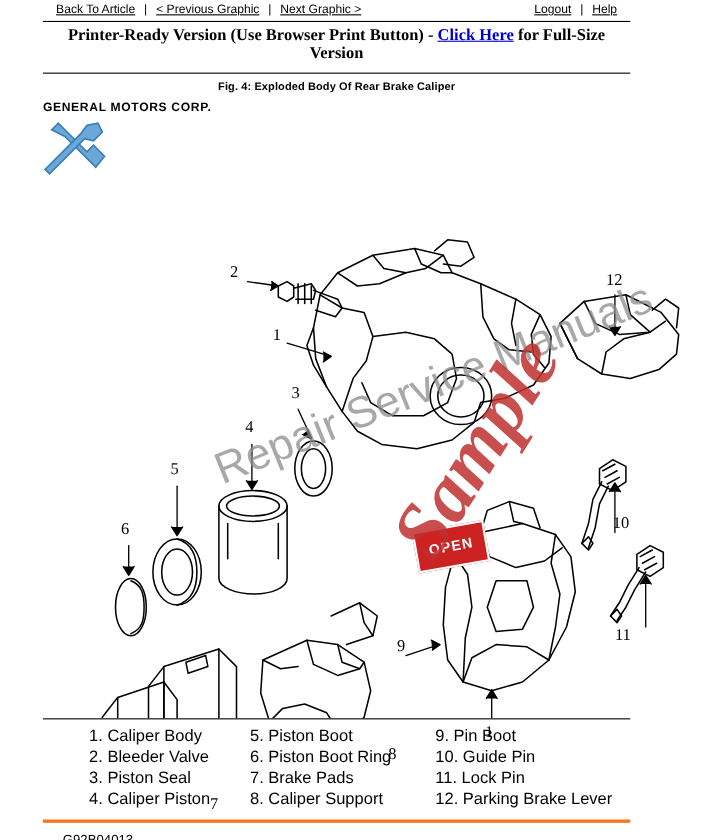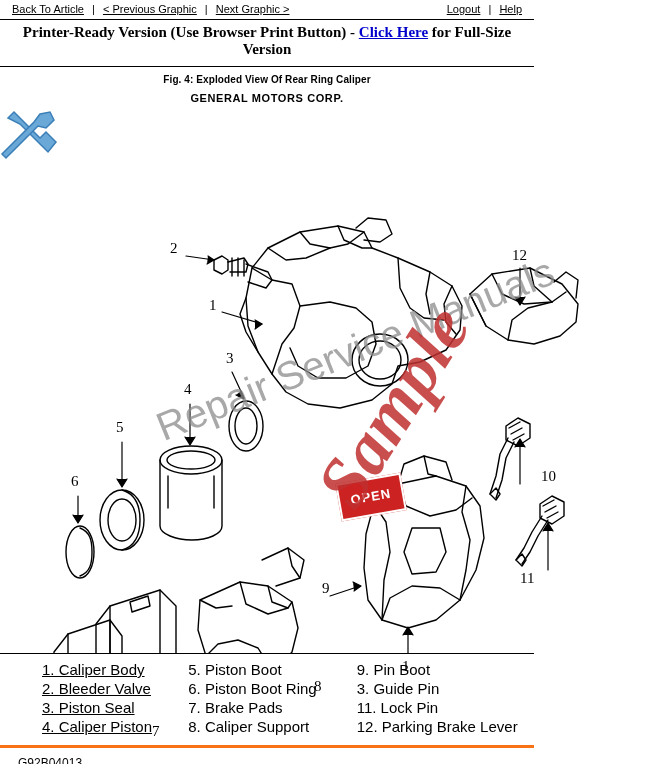--- a/index.html
+++ b/index.html
@@ -12,20 +12,21 @@
     background: #ffffff;
     font-family: "Liberation Serif", serif;
     color: #000;
     overflow: hidden;
   }
   .page {
     position: relative;
     width: 534px;
     height: 764px;
     box-sizing: border-box;
+    margin-left: 39px;
   }
 
   
   .navbar {
     position: relative;
     height: 20px;
     border-bottom: 1px solid #000;
     font-family: "Liberation Sans", sans-serif;
     font-size: 11px;
     padding: 4px 10px 0 10px;
@@ -72,21 +73,21 @@
   
   .fig-caption {
     text-align: center;
     font-family: "Liberation Sans", sans-serif;
     font-weight: bold;
     font-size: 10px;
     padding-top: 7px;
     letter-spacing: 0.1px;
   }
   .fig-company {
-    text-align: center;
+    text-align: left;
     font-family: "Liberation Sans", sans-serif;
     font-weight: bold;
     font-size: 11px;
     padding-top: 7px;
     letter-spacing: 0.6px;
   }
 
   
   .drawing {
     position: relative;
@@ -179,21 +180,21 @@
   .legend-cols {
     display: flex;
     justify-content: flex-start;
     padding-left: 42px;
   }
   .legend-col {
     font-family: "Liberation Sans", sans-serif;
     font-size: 15px;
     line-height: 19px;
   }
-  .legend-col.c1 { width: 165px; text-decoration: underline; }
+  .legend-col.c1 { width: 165px; }
   .legend-col.c2 { width: 190px; }
   .legend-col.c3 { width: 200px; }
   .legend-col div {
     white-space: nowrap;
   }
 
   
   .footer {
     border-top: 3px solid #f97316;
     height: 34px;
@@ -220,21 +221,21 @@
       <span class="nav-link">Logout</span>
       <span class="nav-sep">|</span>
       <span class="nav-link">Help</span>
     </span>
   </div>
 
   <div class="printer-bar">
     <span>Printer-Ready Version (Use Browser Print Button) - </span><span class="click-here">Click Here</span><span> for Full-Size Version</span>
   </div>
 
-  <div class="fig-caption">Fig. 4: Exploded View Of Rear Ring Caliper</div>
+  <div class="fig-caption">Fig. 4: Exploded Body Of Rear Brake Caliper</div>
   <div class="fig-company">GENERAL MOTORS CORP.</div>
 
   <div class="drawing">
 
     <svg width="650" height="545" viewBox="0 0 650 545">
       <g fill="none" stroke="#000" stroke-width="1.4" stroke-linejoin="round" stroke-linecap="round">
 
         <path d="M246 190 L252 160 L268 140 L300 124 L338 118 L364 124 L372 140
                  L398 150 L430 164 L452 178 L462 198 L460 222 L446 242 L420 254
                  L398 258 L392 276 L372 292 L340 300 L308 296 L286 284 L272 266
@@ -369,21 +370,21 @@
 
     <div class="callout" style="left:170px; top:132px;">2</div>
     <div class="callout" style="left:209px; top:189px;">1</div>
     <div class="callout" style="left:226px; top:242px;">3</div>
     <div class="callout" style="left:184px; top:273px;">4</div>
     <div class="callout" style="left:116px; top:311px;">5</div>
     <div class="callout" style="left:71px; top:365px;">6</div>
     <div class="callout" style="left:152px; top:615px;">7</div>
     <div class="callout" style="left:314px; top:570px;">8</div>
     <div class="callout" style="left:322px; top:472px;">9</div>
-    <div class="callout" style="left:541px; top:360px;">10</div>
+    <div class="callout" style="left:518px; top:360px;">10</div>
     <div class="callout" style="left:520px; top:462px;">11</div>
     <div class="callout" style="left:512px; top:139px;">12</div>
     <div class="callout" style="left:402px; top:550px;">1</div>
 
     <div class="wm-repair">Repair Service Manuals</div>
 
     <svg class="wm-tools" viewBox="0 0 60 60">
       <g fill="#6aa8d8" stroke="#3a7fb8" stroke-width="1.5">
         <path d="M8 10 L14 4 L22 12 L40 30 L46 24 L56 34 L48 44 L38 34 L20 16 Z"></path>
         <path d="M40 6 L50 4 L54 12 L46 20 L38 18 L6 50 L2 46 L34 14 Z"></path>
@@ -406,21 +407,21 @@
         <div>4. Caliper Piston</div>
       </div>
       <div class="legend-col c2">
         <div>5. Piston Boot</div>
         <div>6. Piston Boot Ring</div>
         <div>7. Brake Pads</div>
         <div>8. Caliper Support</div>
       </div>
       <div class="legend-col c3">
         <div>9. Pin Boot</div>
-        <div>3. Guide Pin</div>
+        <div>10. Guide Pin</div>
         <div>11. Lock Pin</div>
         <div>12. Parking Brake Lever</div>
       </div>
     </div>
   </div>
 
   <div class="footer">
     <span>G92B04013</span>
   </div>
 

